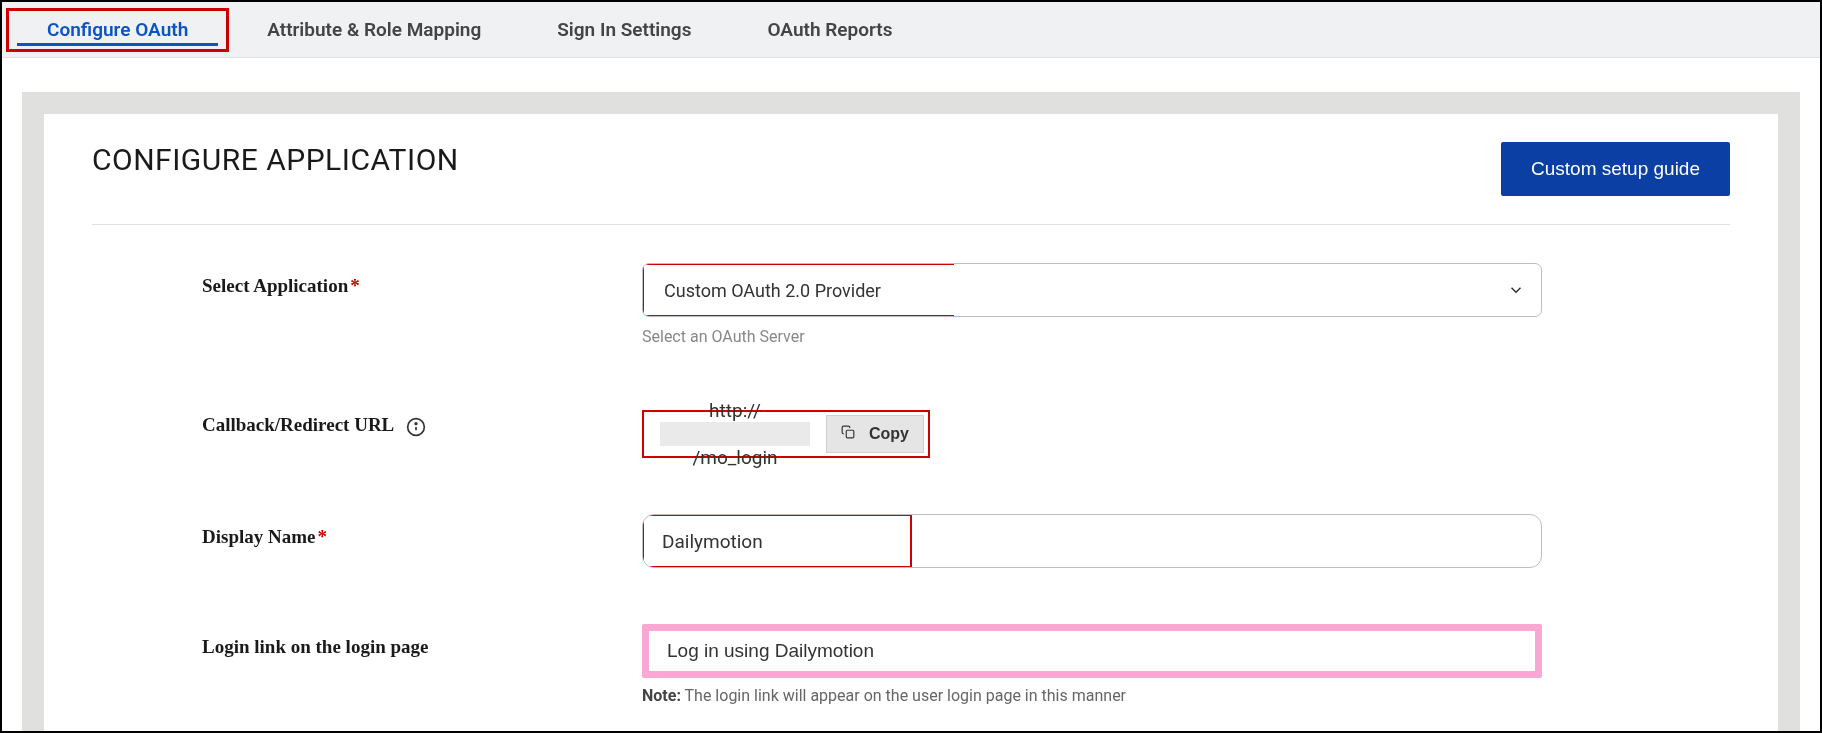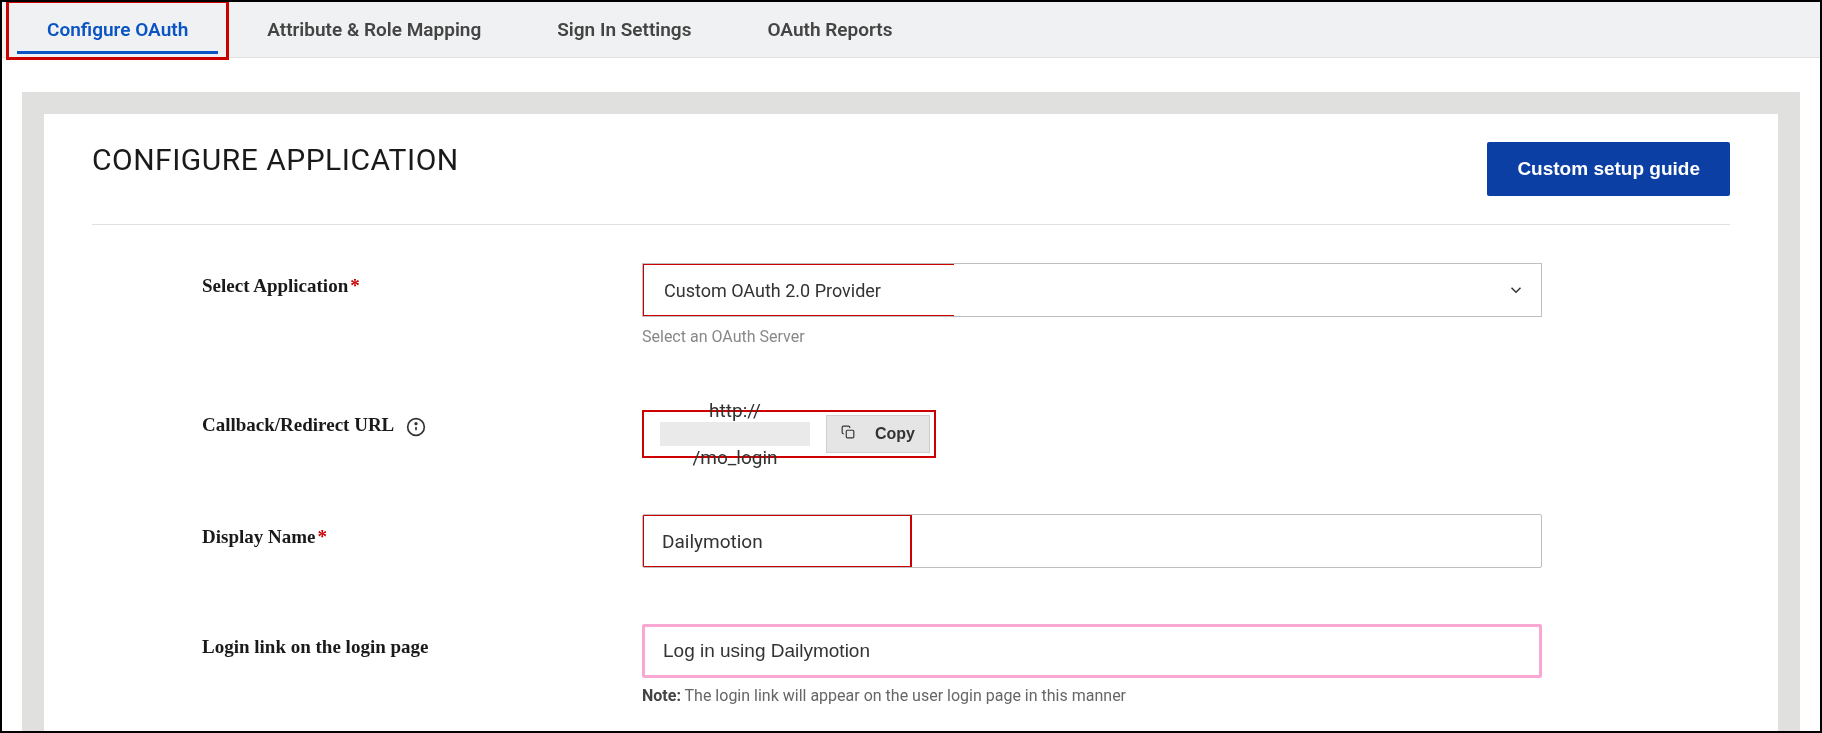--- a/index.html
+++ b/index.html
@@ -21,21 +21,21 @@
     .tabbar {
       background: #f0f1f2;
       height: 56px;
       display: flex;
       align-items: center;
       padding: 0 4px;
       border-bottom: 1px solid #e0e0e0;
     }
     .tab {
       padding: 0 38px;
-      height: 60px;
+      height: 44px;
       display: flex;
       align-items: center;
       font-size: 19px;
       font-weight: 600;
       color: #444;
       cursor: pointer;
       position: relative;
     }
     .tab.active {
       color: #0b54c4;
@@ -73,21 +73,21 @@
       font-weight: 400;
       letter-spacing: 0.5px;
       color: #1a1a1a;
     }
     .blue-btn {
       background: #0b3fa3;
       color: #fff;
       border: none;
       padding: 16px 30px;
       font-size: 19px;
-      font-weight: 700;
+      font-weight: 400;
       cursor: pointer;
       border-radius: 2px;
     }
     .form-area {
       padding-top: 38px;
       padding-left: 110px;
     }
     .form-row {
       display: flex;
       align-items: flex-start;
@@ -104,21 +104,21 @@
     .req {
       color: #cc0000;
       margin-left: 2px;
     }
     .form-control-col {
       flex: 1;
       max-width: 900px;
     }
     .select-wrap {
       border: 1px solid #bfbfbf;
-      border-radius: 0;
+      border-radius: 7px;
       height: 54px;
       display: flex;
       align-items: center;
       position: relative;
       background: #fff;
       overflow: hidden;
     }
     .select-value {
       flex: 1;
       padding: 0 20px;
@@ -180,44 +180,44 @@
       height: 38px;
       padding: 8px 14px;
       margin-left: 14px;
       margin-right: 4px;
       font-size: 16px;
       font-weight: 600;
       color: #333;
       cursor: pointer;
       display: inline-flex;
       align-items: center;
-      gap: 20px;
+      gap: 14px;
     }
     .info-icon {
       display: inline-flex;
       vertical-align: middle;
       margin-left: 8px;
       cursor: pointer;
     }
     .text-input {
       width: 100%;
       height: 54px;
-      border: 3px solid #f9a8d4;
+      border: 7px solid #f9a8d4;
       border-radius: 2px;
       font-size: 19px;
       padding: 0 18px;
       color: #333;
       background: #fff;
     }
     .display-name-wrap {
       position: relative;
       display: flex;
       align-items: stretch;
       border: 1px solid #bfbfbf;
-      border-radius: 2px;
+      border-radius: 12px;
       height: 54px;
       overflow: hidden;
     }
     .display-name-highlight {
       border: 2px solid #cc0000;
       width: 270px;
       margin: -1px;
       padding: 0 18px;
       font-size: 19px;
       color: #333;

